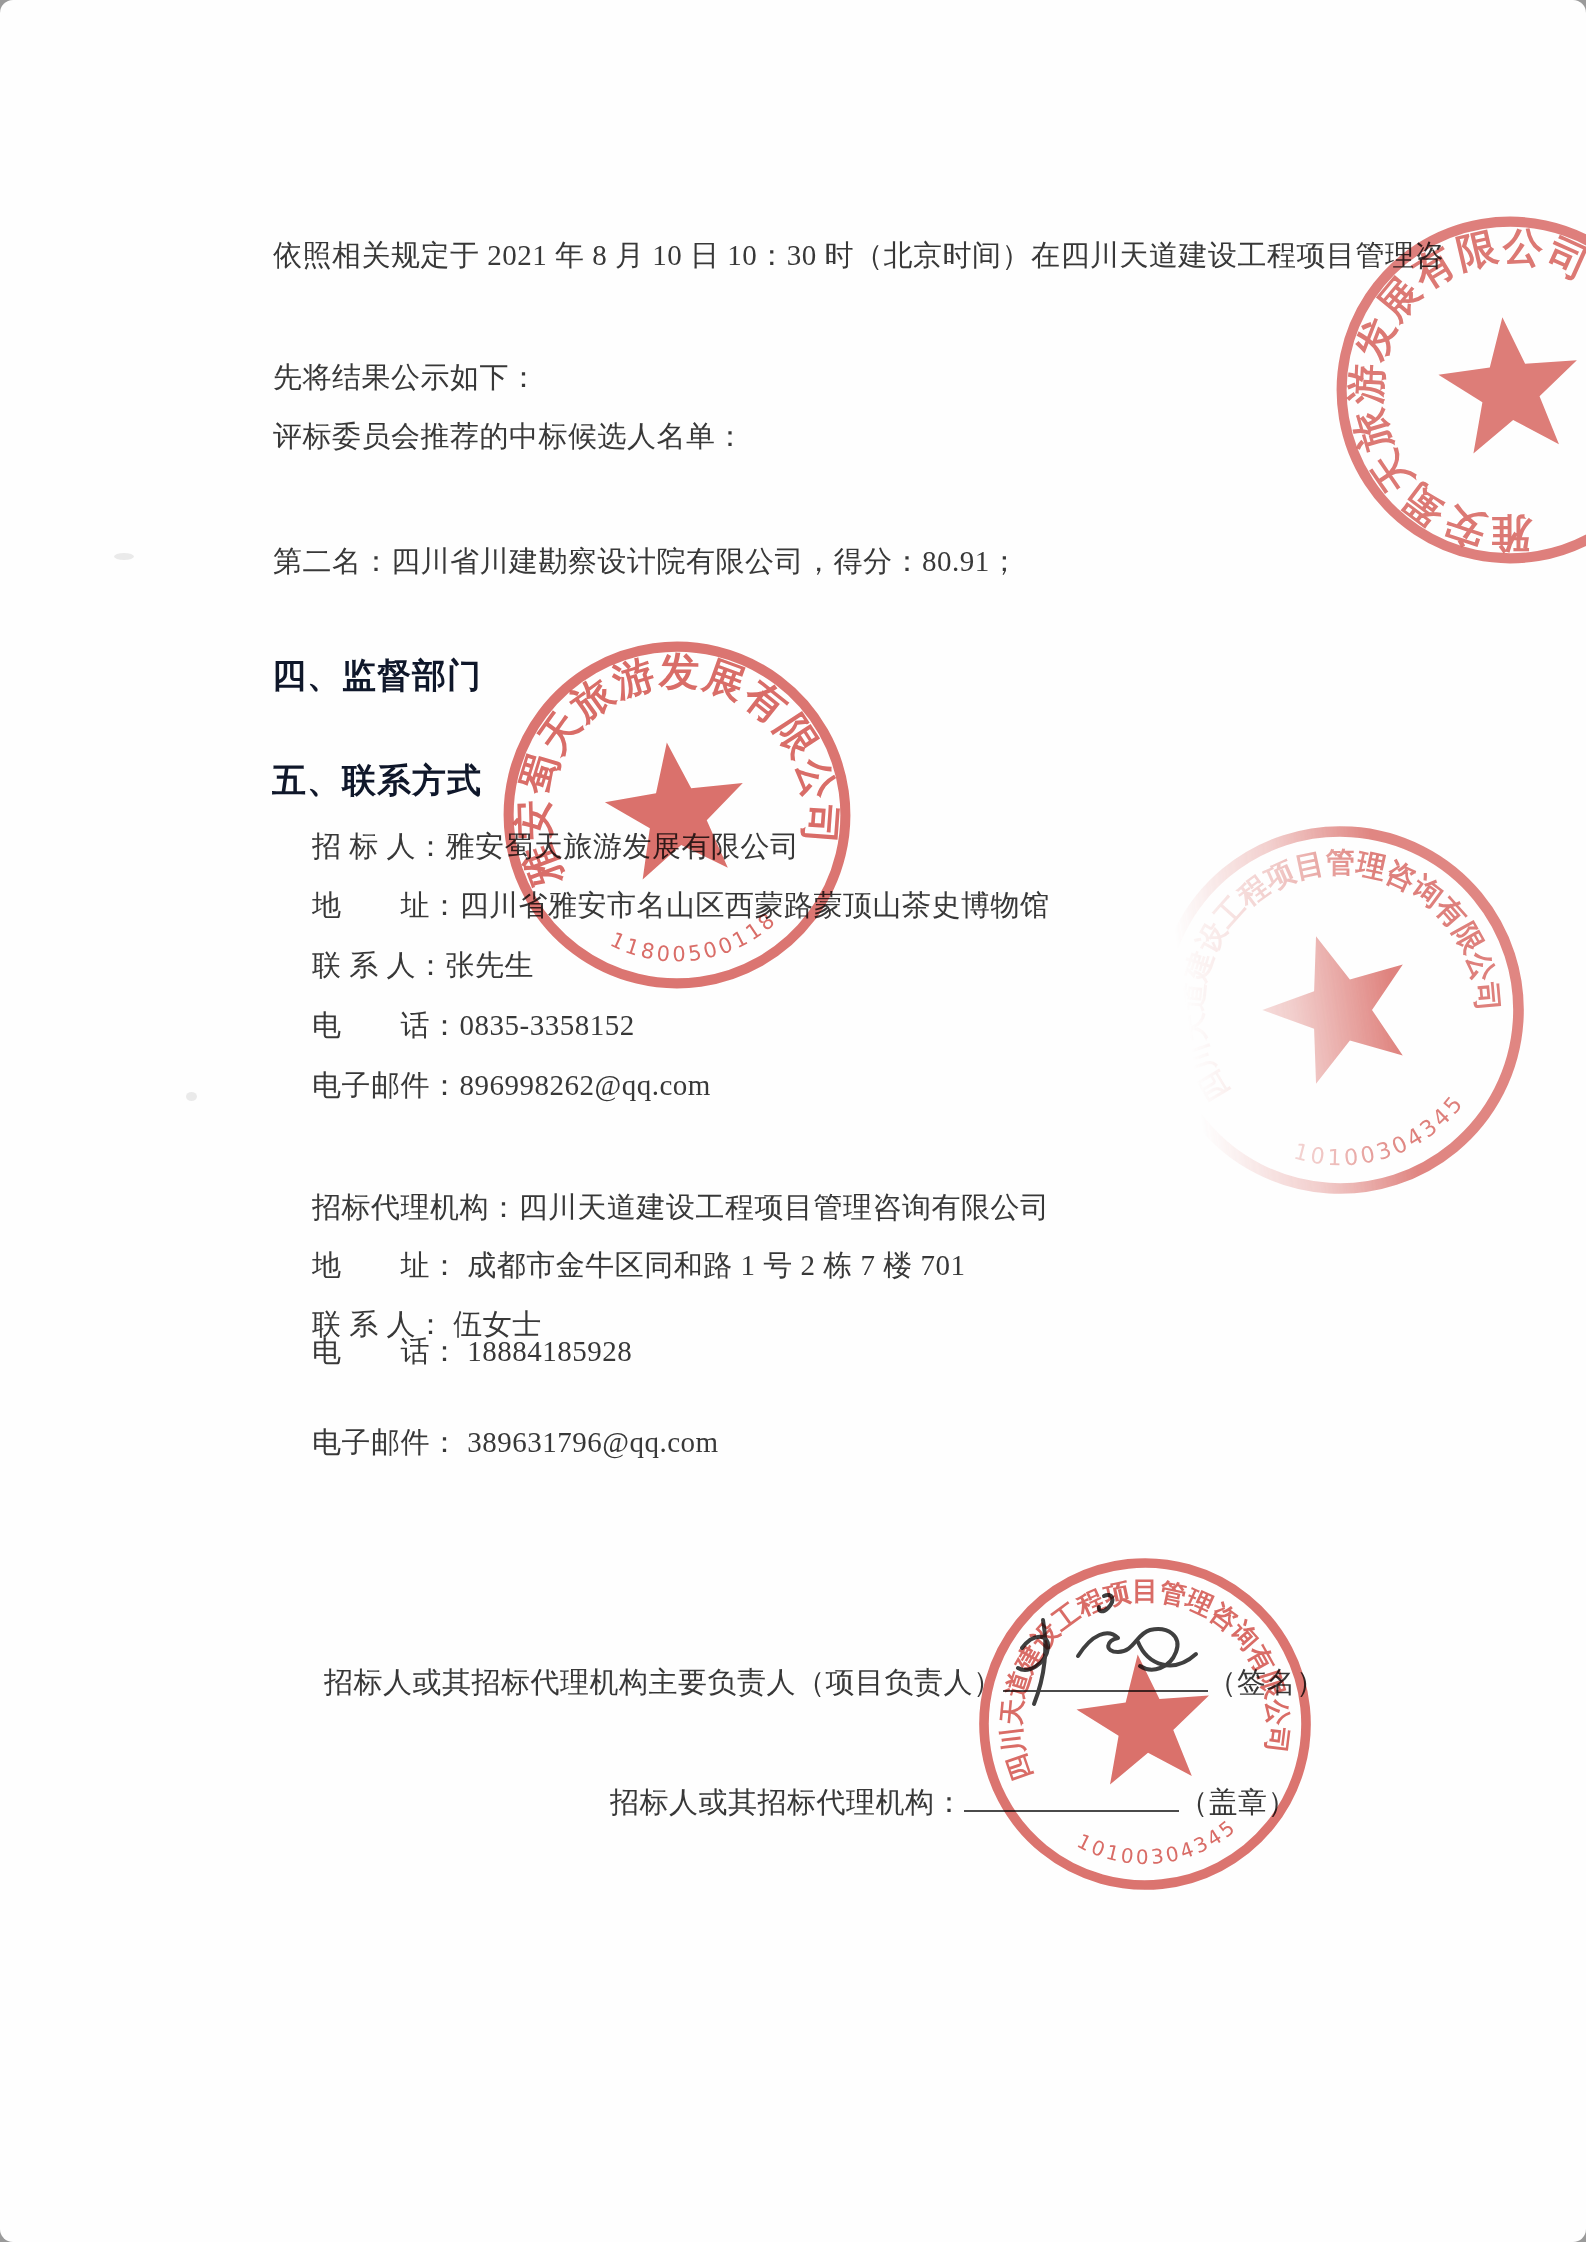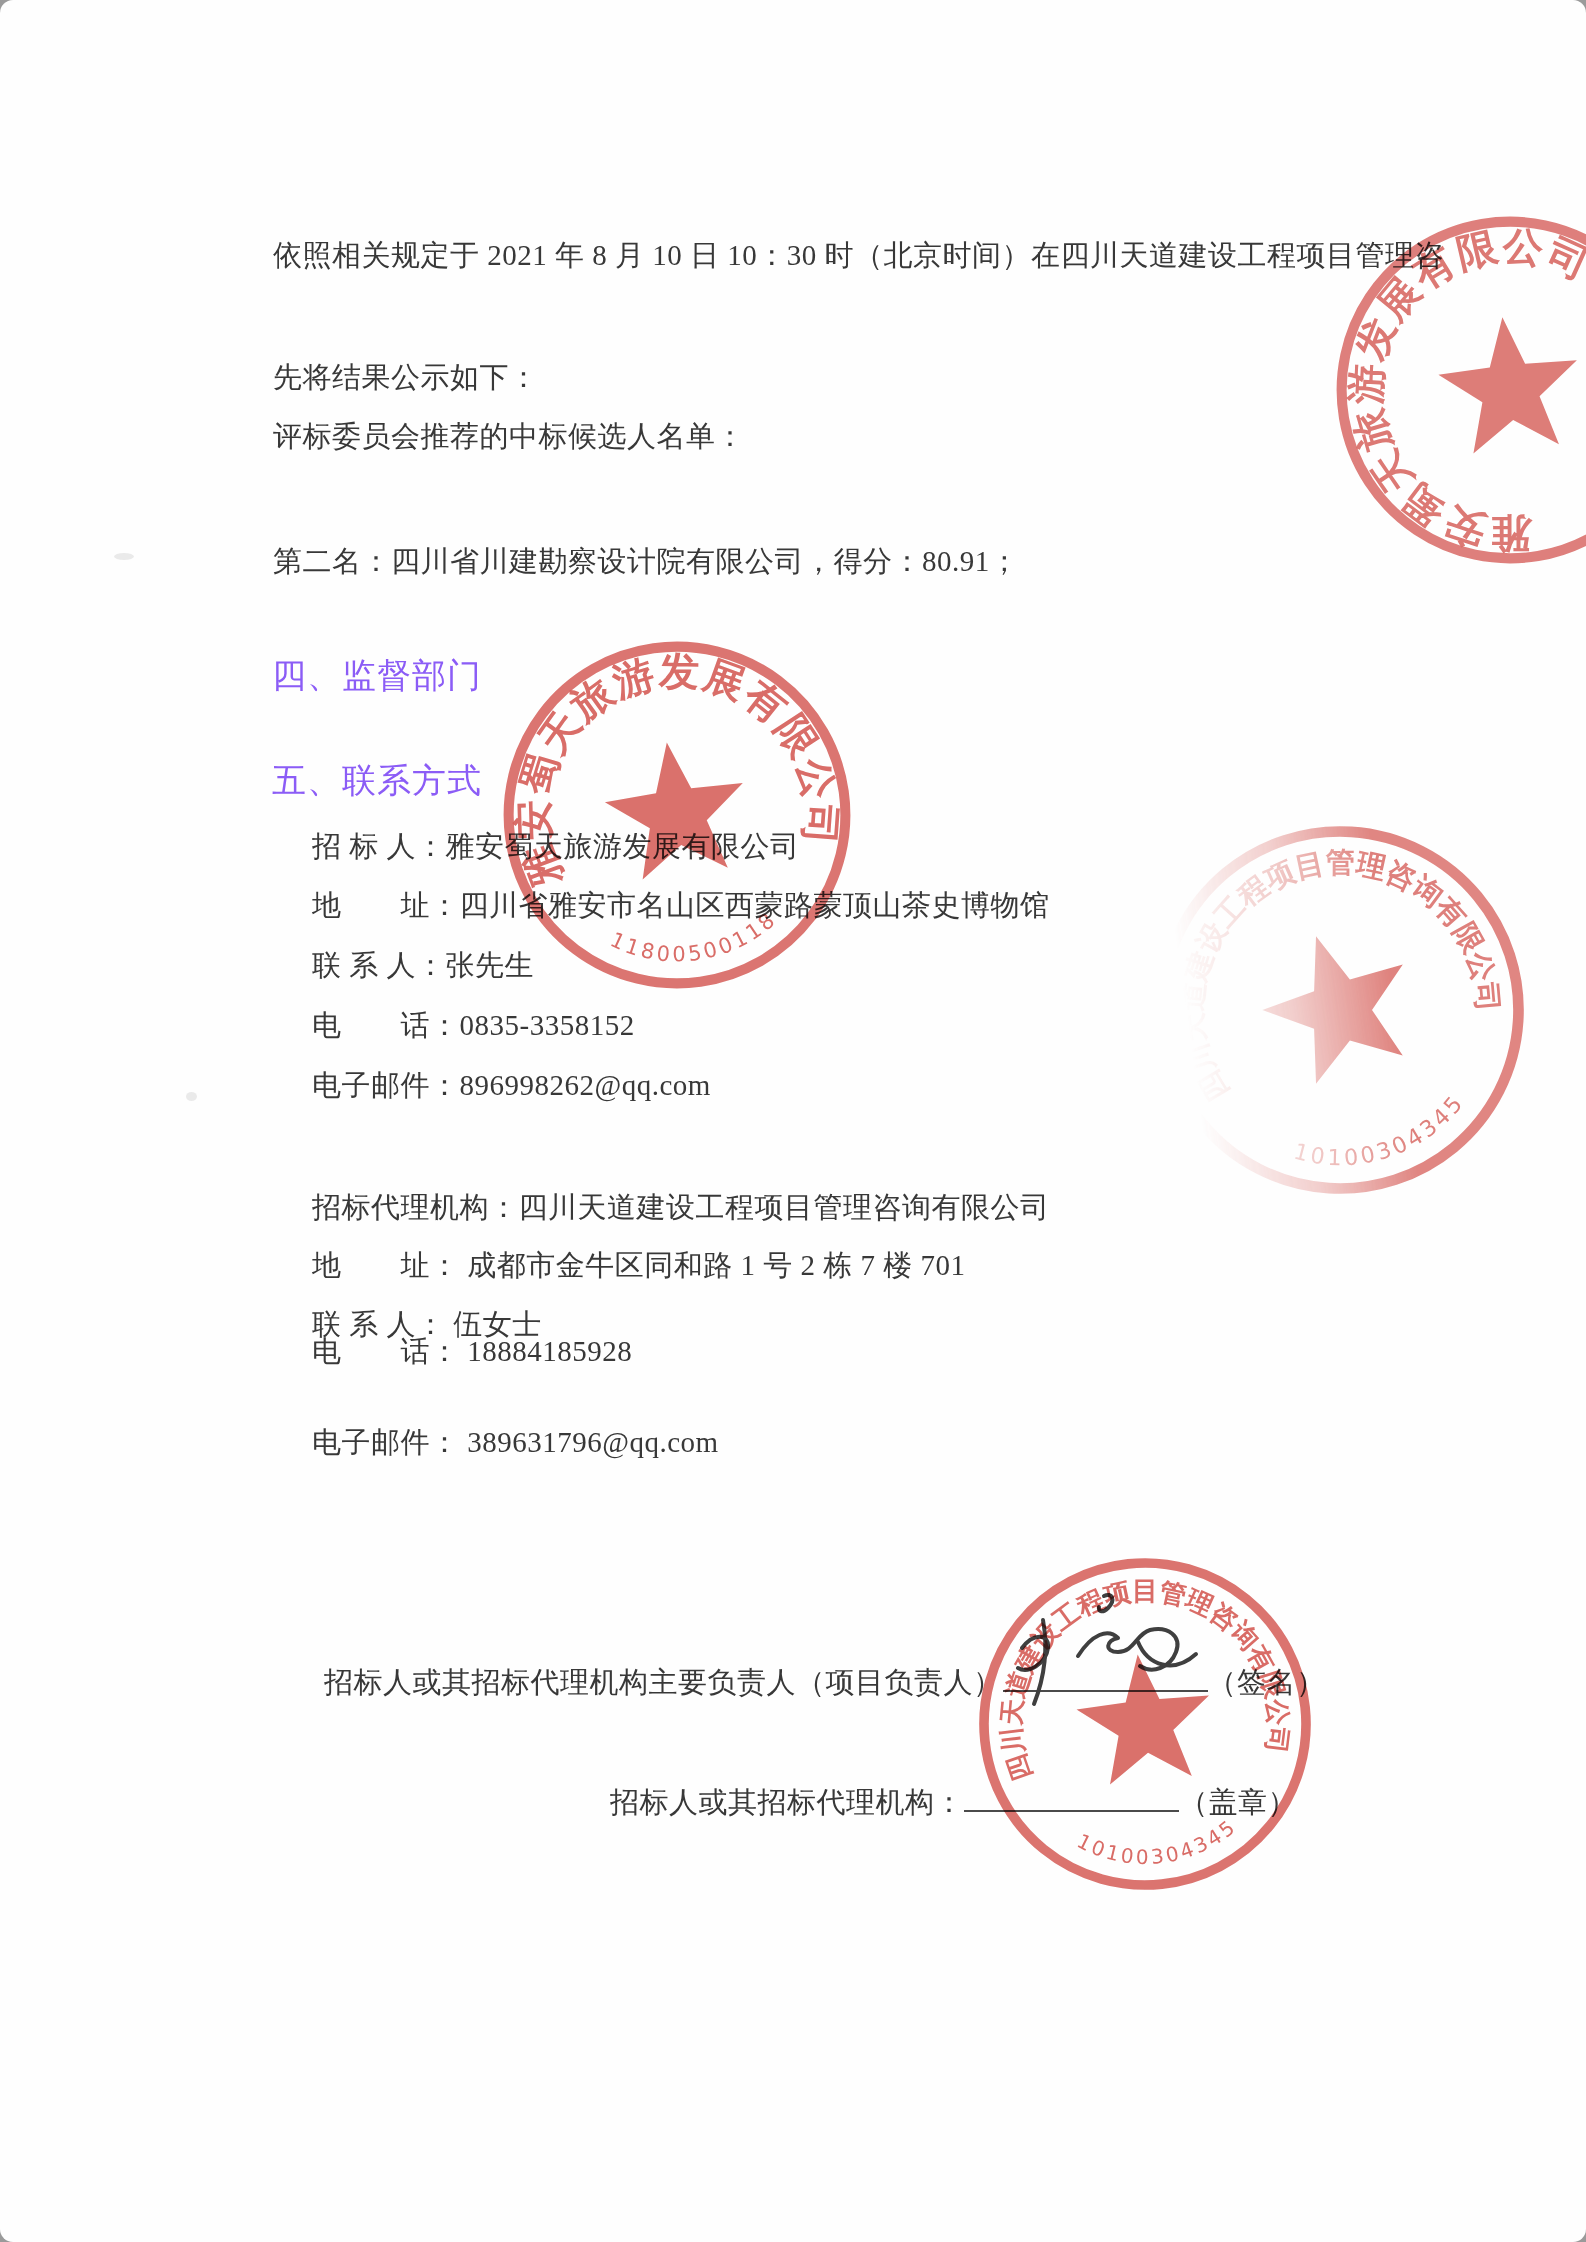--- a/index.html
+++ b/index.html
@@ -15,23 +15,23 @@
   }
   .tl{
     position:absolute;
     font-size:29px;
     letter-spacing:.5px;
     white-space:pre;
     color:#383838;
   }
   .heading{
     font-size:34px;
-    font-weight:normal;
+    font-weight:bold;
     letter-spacing:1px;
-    color:#8b5cf6;
+    color:#0f172a;
   }
   .row .lbl{white-space:pre;}
   .row .val{white-space:pre;}
   .uline{
     display:inline-block;
     border-bottom:2px solid #4a4a4a;
     height:30px;
   }
   .uline-1{width:205px;}
   .uline-2{width:215px;}

